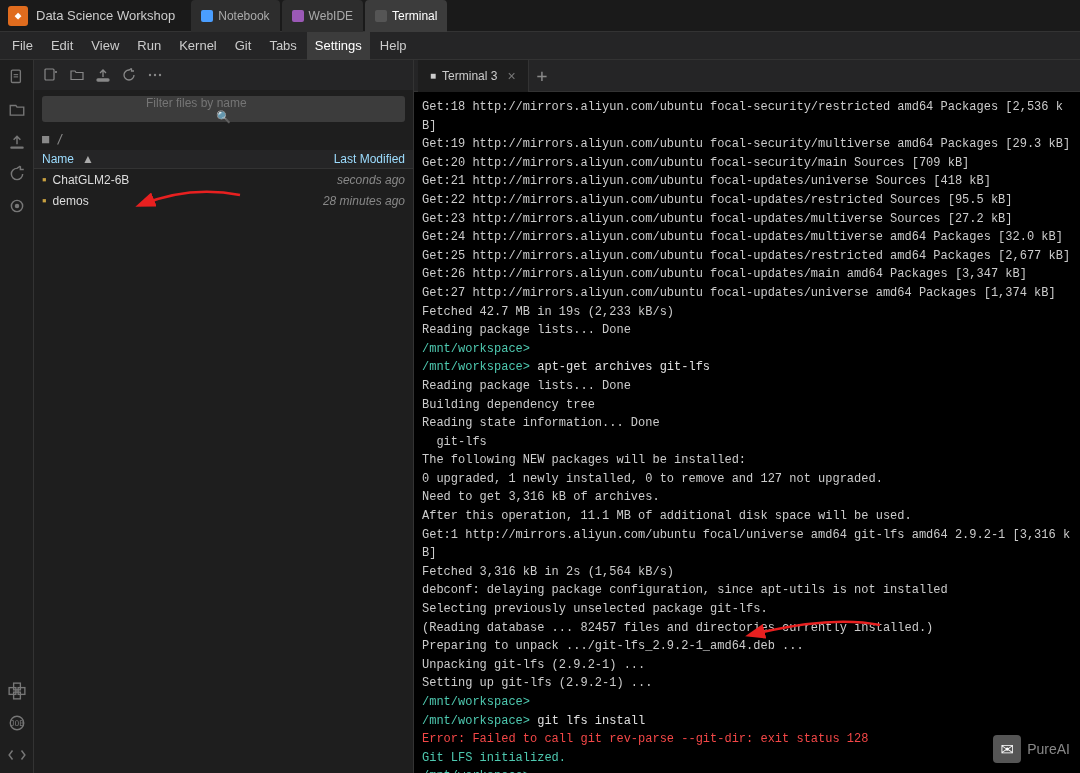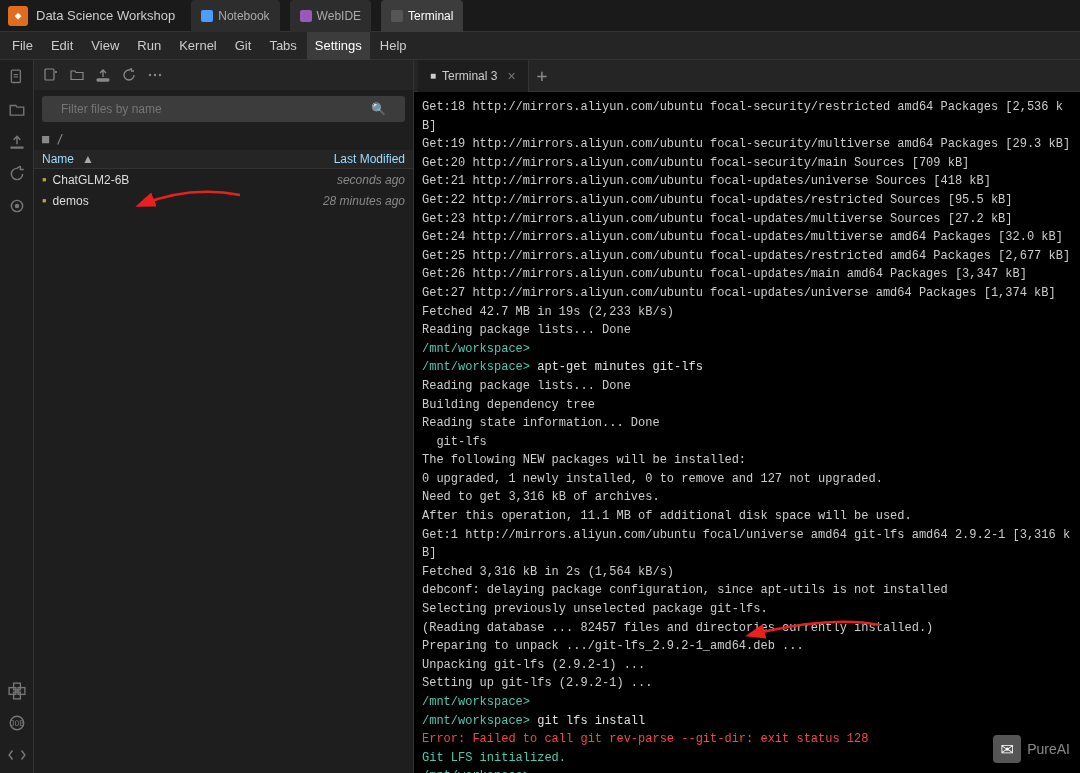--- a/index.html
+++ b/index.html
@@ -5,21 +5,21 @@
     * { margin: 0; padding: 0; box-sizing: border-box; }
     body { width: 1080px; height: 773px; background: #1e1e1e; color: #ccc; font-family: 'Consolas', 'Monaco', monospace; font-size: 12px; overflow: hidden; }
 
     
     #topbar {
       display: flex; align-items: center; background: #1a1a1a; height: 32px; padding: 0 8px; gap: 8px;
       border-bottom: 1px solid #333;
     }
     #topbar .logo { width: 20px; height: 20px; background: #e06c1e; border-radius: 3px; display: flex; align-items: center; justify-content: center; color: white; font-weight: bold; font-size: 11px; flex-shrink: 0; }
     #topbar .app-title { color: #ccc; font-size: 13px; font-family: sans-serif; margin-right: 8px; }
-    #topbar .tabs { display: flex; gap: 10px; }
+    #topbar .tabs { display: flex; gap: 2px; }
     #topbar .tab {
       display: flex; align-items: center; gap: 5px; padding: 0 10px; height: 32px;
       background: #2d2d2d; border-radius: 4px 4px 0 0; color: #aaa; font-size: 12px; font-family: sans-serif; cursor: pointer;
     }
     #topbar .tab.active { background: #3c3c3c; color: #fff; }
     #topbar .tab-icon { width: 12px; height: 12px; border-radius: 2px; display: inline-block; }
     #topbar .tab-icon.notebook { background: #4a9eff; }
     #topbar .tab-icon.webide { background: #9b59b6; }
     #topbar .tab-icon.terminal { background: #555; }
 
@@ -43,21 +43,21 @@
 
     
     #sidebar { width: 380px; background: #1e1e1e; border-right: 1px solid #333; display: flex; flex-direction: column; }
 
     #sidebar-toolbar {
       display: flex; align-items: center; gap: 4px; padding: 4px 6px; background: #252526;
     }
     .toolbar-btn { width: 22px; height: 22px; display: flex; align-items: center; justify-content: center; cursor: pointer; color: #888; border-radius: 3px; }
 
     #search-box {
-      display: flex; align-items: center; margin: 6px 8px; background: #3c3c3c; border-radius: 3px; padding: 0 19px; height: 26px;
+      display: flex; align-items: center; margin: 6px 8px; background: #3c3c3c; border-radius: 3px; padding: 0 19px; height: 26px; flex-direction: column;
     }
     #search-box input { background: transparent; border: none; outline: none; color: #ccc; font-size: 12px; flex: 1; font-family: sans-serif; }
     #search-box .search-icon { color: #888; font-size: 12px; }
 
     #breadcrumb { padding: 4px 8px; color: #888; font-size: 12px; }
 
     #file-header {
       display: flex; align-items: center; padding: 2px 8px; background: #252526; border-bottom: 1px solid #333;
     }
     .file-col-name { flex: 1; color: #9cdcfe; font-size: 12px; font-family: sans-serif; display: flex; align-items: center; gap: 8px; }
@@ -280,21 +280,21 @@
           <div class="term-line" style="color: rgb(204, 204, 204);">Get:21 http://mirrors.aliyun.com/ubuntu focal-updates/universe Sources [418 kB]</div>
           <div class="term-line" style="color: rgb(204, 204, 204);">Get:22 http://mirrors.aliyun.com/ubuntu focal-updates/restricted Sources [95.5 kB]</div>
           <div class="term-line" style="color: rgb(204, 204, 204);">Get:23 http://mirrors.aliyun.com/ubuntu focal-updates/multiverse Sources [27.2 kB]</div>
           <div class="term-line" style="color: rgb(204, 204, 204);">Get:24 http://mirrors.aliyun.com/ubuntu focal-updates/multiverse amd64 Packages [32.0 kB]</div>
           <div class="term-line" style="color: rgb(204, 204, 204);">Get:25 http://mirrors.aliyun.com/ubuntu focal-updates/restricted amd64 Packages [2,677 kB]</div>
           <div class="term-line" style="color: rgb(204, 204, 204);">Get:26 http://mirrors.aliyun.com/ubuntu focal-updates/main amd64 Packages [3,347 kB]</div>
           <div class="term-line" style="color: rgb(204, 204, 204);">Get:27 http://mirrors.aliyun.com/ubuntu focal-updates/universe amd64 Packages [1,374 kB]</div>
           <div class="term-line" style="color: rgb(204, 204, 204);">Fetched 42.7 MB in 19s (2,233 kB/s)</div>
           <div class="term-line">Reading package lists... Done</div>
           <div class="term-line" style="color: rgb(78, 201, 176);">/mnt/workspace&gt;</div>
-          <div class="term-line" style="color: rgb(78, 201, 176);"><span style="color:#4ec9b0">/mnt/workspace&gt;</span><span style="color:#e0e0e0"> apt-get minutes git-lfs</span></div>
+          <div class="term-line" style="color: rgb(78, 201, 176);"><span style="color:#4ec9b0">/mnt/workspace&gt;</span><span style="color:#e0e0e0"> apt-get archives git-lfs</span></div>
           <div class="term-line">Reading package lists... Done</div>
           <div class="term-line">Building dependency tree</div>
           <div class="term-line">Reading state information... Done</div>
           <div class="term-line">  git-lfs</div>
           <div class="term-line">The following NEW packages will be installed:</div>
           <div class="term-line">0 upgraded, 1 newly installed, 0 to remove and 127 not upgraded.</div>
           <div class="term-line">Need to get 3,316 kB of archives.</div>
           <div class="term-line">After this operation, 11.1 MB of additional disk space will be used.</div>
           <div class="term-line" style="color: rgb(204, 204, 204);">Get:1 http://mirrors.aliyun.com/ubuntu focal/universe amd64 git-lfs amd64 2.9.2-1 [3,316 kB]</div>
           <div class="term-line" style="color: rgb(204, 204, 204);">Fetched 3,316 kB in 2s (1,564 kB/s)</div>

